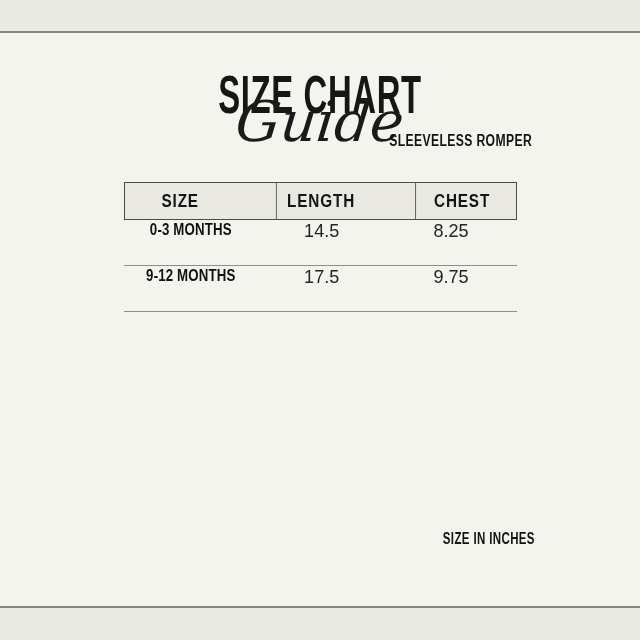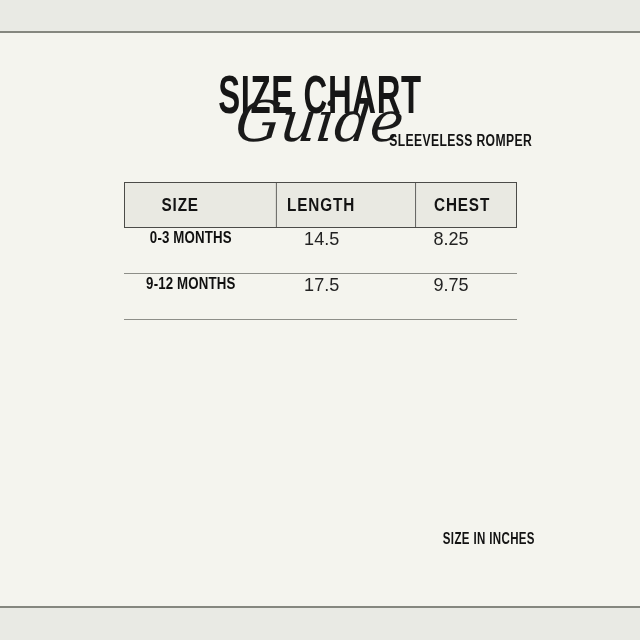--- a/index.html
+++ b/index.html
@@ -53,21 +53,21 @@
   .subtitle span{
     display:inline-block;font-size:16px;font-weight:bold;
     transform:scaleX(0.76);transform-origin:right center;
     letter-spacing:0.5px;white-space:nowrap;color:#131313;
   }
   
   .size-table{
     position:absolute;left:124px;top:182px;width:393px;
   }
   .thead{
-    display:flex;height:46px;
+    display:flex;height:38px;
     border:1.5px solid var(--table-border);
     background:var(--header-bg);
     gap:33px;
   }
   .th{
     display:flex;align-items:center;justify-content:center;
     font-weight:bold;font-size:18px;letter-spacing:1px;
     transform:scaleX(0.85);
   }
   .thead .cell-b{border-left:1.5px solid var(--table-border);}

